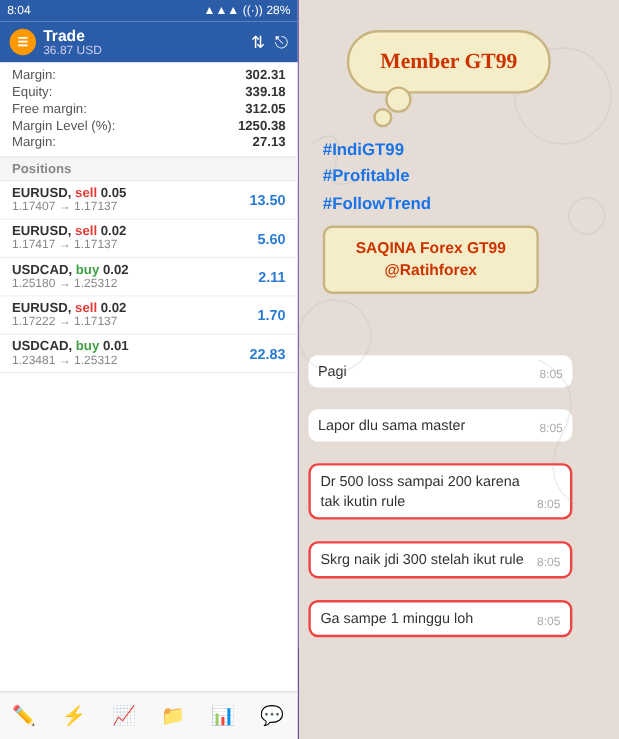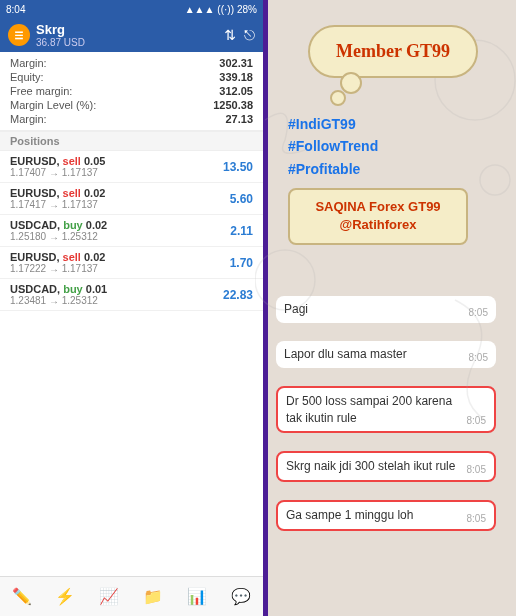--- a/index.html
+++ b/index.html
@@ -15,26 +15,26 @@
     
     .screen {
       display: flex;
       flex-direction: row;
       width: 516px;
       height: 616px;
     }
 
     
     .phone-panel {
-      width: 268px;
+      width: 249px;
       height: 616px;
       background: #fff;
       display: flex;
       flex-direction: column;
-      border-right: 5px solid #4c1d95;
+      border-right: 1px solid #4c1d95;
       flex-shrink: 0;
     }
 
     
     .status-bar {
       background: #2b5ca8;
       color: #fff;
       display: flex;
       align-items: center;
       justify-content: space-between;
@@ -305,21 +305,21 @@
         <span>28%</span>
       </div>
     </div>
 
     <div class="trade-header">
       <div class="trade-header-left">
         <div class="trade-icon">
           <span>☰</span>
         </div>
         <div>
-          <div class="trade-title">Skrg</div>
+          <div class="trade-title">Trade</div>
           <div class="trade-subtitle">36.87 USD</div>
         </div>
       </div>
       <div class="trade-header-right">
         <span class="header-icon">⇅</span>
         <span class="header-icon">⎋</span>
       </div>
     </div>
 
     <div class="account-info">
@@ -417,22 +417,22 @@
       </svg>
     </div>
 
     <div style="padding: 15px 10px 0 10px;">
       <div class="cloud-bubble">
         <span class="cloud-bubble-text">Member GT99</span>
       </div>
 
       <div class="hashtags">
         <span class="hashtag">#IndiGT99</span>
+        <span class="hashtag">#Profitable</span>
         <span class="hashtag">#FollowTrend</span>
-        <span class="hashtag">#Profitable</span>
       </div>
 
       <div class="saqina-box">
         <div class="saqina-text">SAQINA Forex GT99</div>
         <div class="saqina-text">@Ratihforex</div>
       </div>
     </div>
 
     <div class="chat-messages">
     <div class="chat-bubble">

